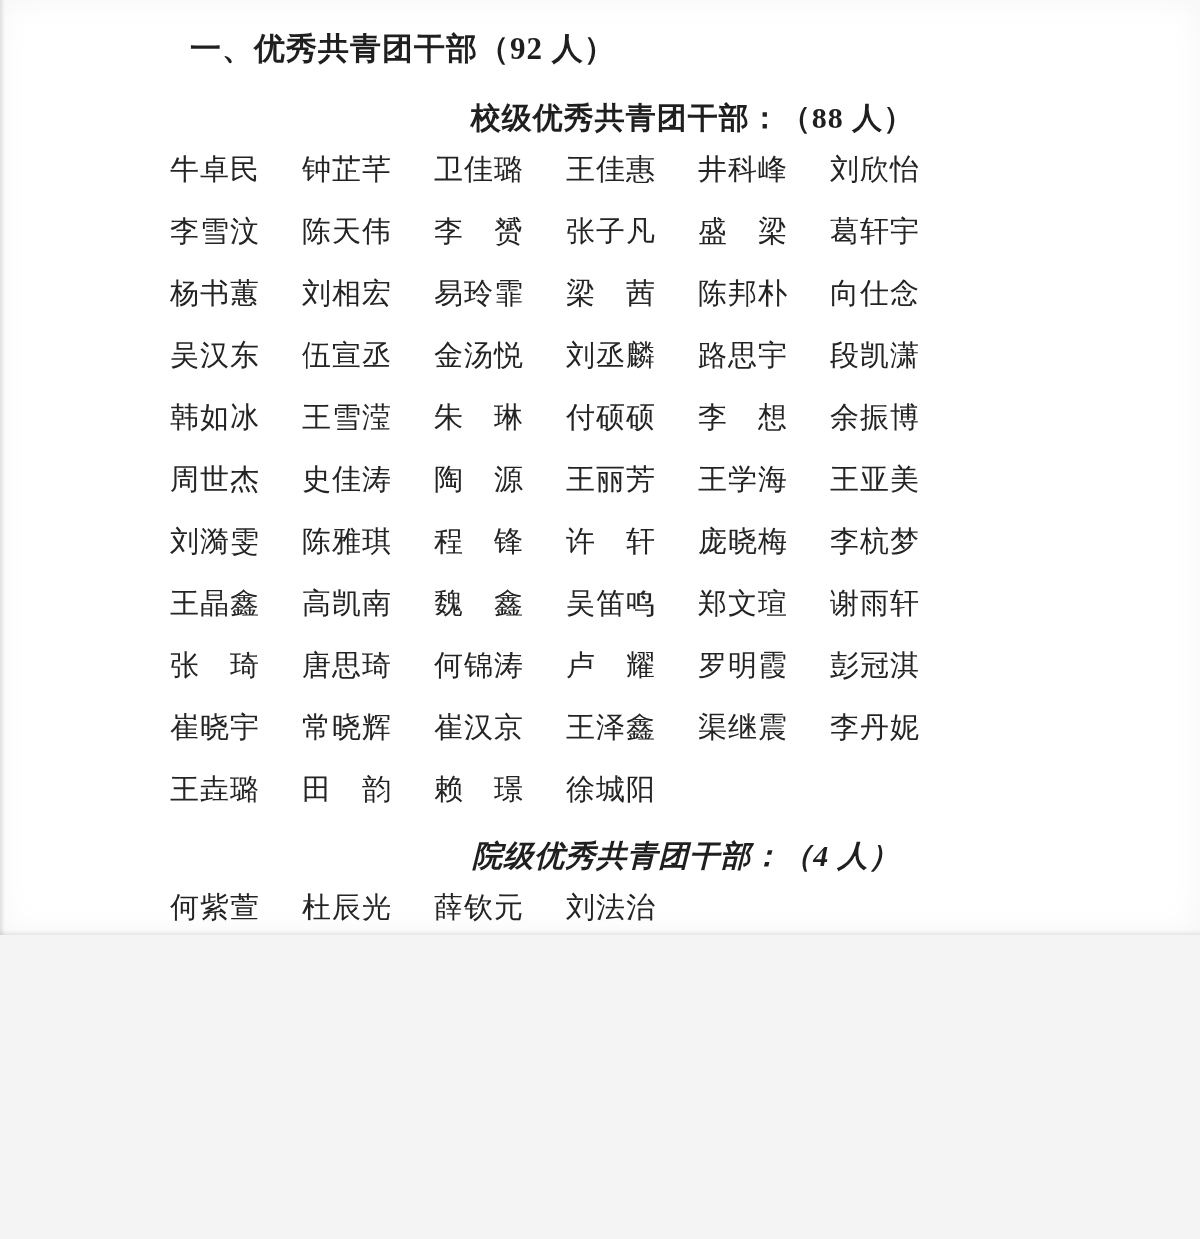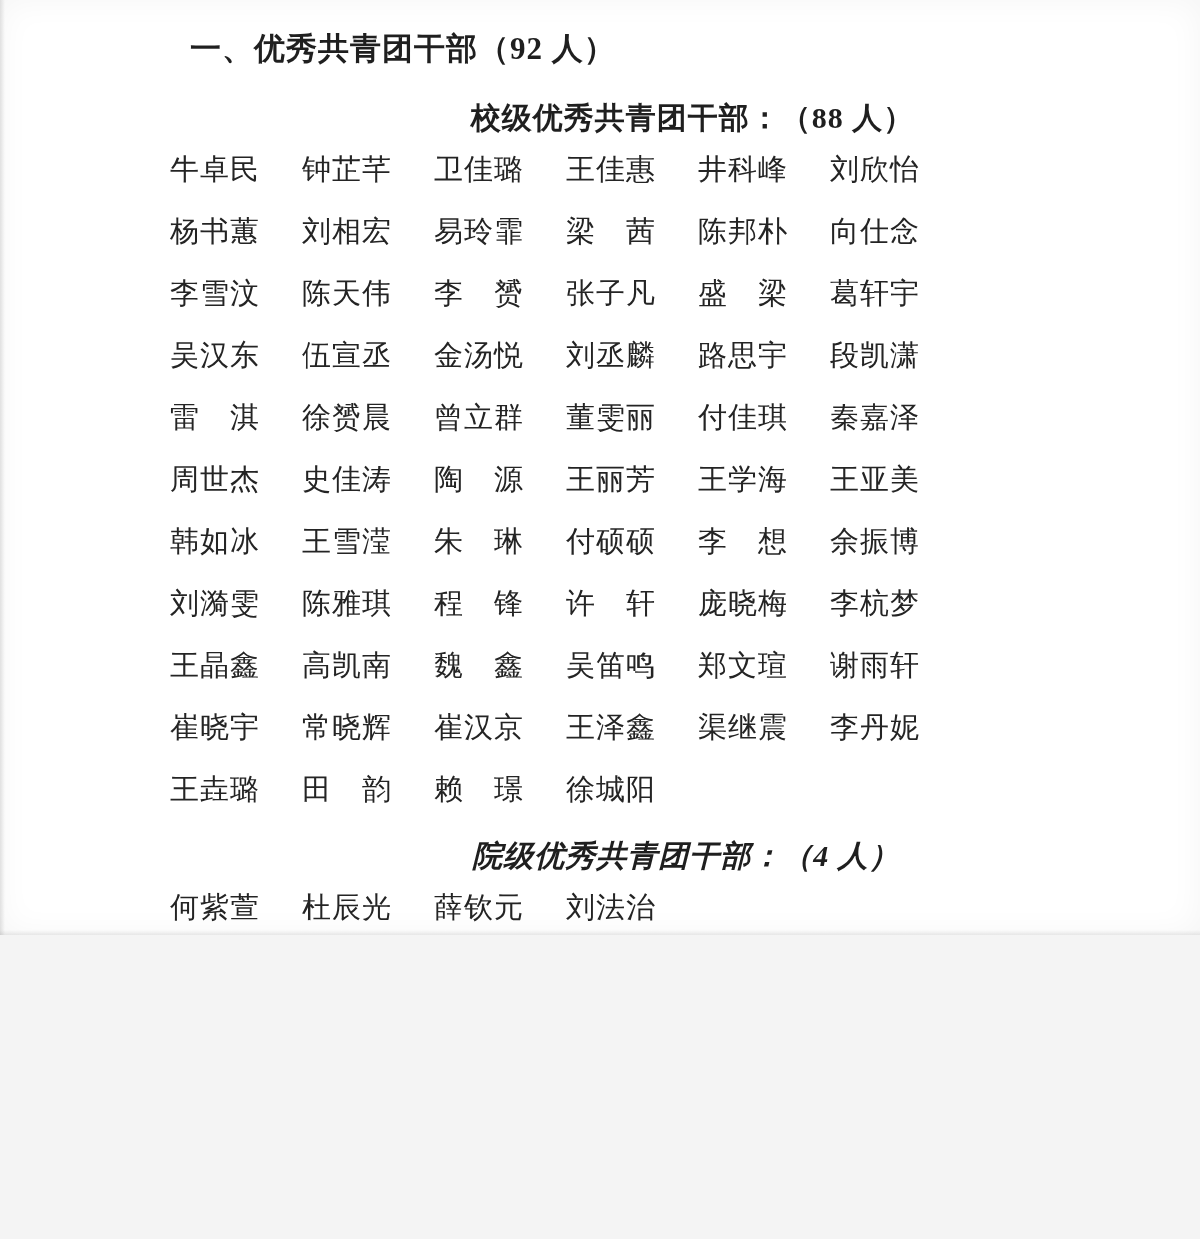--- a/index.html
+++ b/index.html
@@ -84,82 +84,82 @@
       <div class="name-grid">
         <div class="name-row">
           <span class="name-cell">牛卓民</span>
           <span class="name-cell">钟芷芊</span>
           <span class="name-cell">卫佳璐</span>
           <span class="name-cell">王佳惠</span>
           <span class="name-cell">井科峰</span>
           <span class="name-cell">刘欣怡</span>
         </div>
         <div class="name-row">
+          <span class="name-cell">李雪汶</span>
+          <span class="name-cell">陈天伟</span>
+          <span class="name-cell">李　赟</span>
+          <span class="name-cell">张子凡</span>
+          <span class="name-cell">盛　梁</span>
+          <span class="name-cell">葛轩宇</span>
+        </div>
+        <div class="name-row">
           <span class="name-cell">杨书蕙</span>
           <span class="name-cell">刘相宏</span>
           <span class="name-cell">易玲霏</span>
           <span class="name-cell">梁　茜</span>
           <span class="name-cell">陈邦朴</span>
           <span class="name-cell">向仕念</span>
-        </div>
-        <div class="name-row">
-          <span class="name-cell">李雪汶</span>
-          <span class="name-cell">陈天伟</span>
-          <span class="name-cell">李　赟</span>
-          <span class="name-cell">张子凡</span>
-          <span class="name-cell">盛　梁</span>
-          <span class="name-cell">葛轩宇</span>
         </div>
         <div class="name-row">
           <span class="name-cell">吴汉东</span>
           <span class="name-cell">伍宣丞</span>
           <span class="name-cell">金汤悦</span>
           <span class="name-cell">刘丞麟</span>
           <span class="name-cell">路思宇</span>
           <span class="name-cell">段凯潇</span>
         </div>
         <div class="name-row">
-          <span class="name-cell">雷　淇</span>
-          <span class="name-cell">徐赟晨</span>
-          <span class="name-cell">曾立群</span>
-          <span class="name-cell">董雯丽</span>
-          <span class="name-cell">付佳琪</span>
-          <span class="name-cell">秦嘉泽</span>
+          <span class="name-cell">韩如冰</span>
+          <span class="name-cell">王雪滢</span>
+          <span class="name-cell">朱　琳</span>
+          <span class="name-cell">付硕硕</span>
+          <span class="name-cell">李　想</span>
+          <span class="name-cell">余振博</span>
         </div>
         <div class="name-row">
           <span class="name-cell">周世杰</span>
           <span class="name-cell">史佳涛</span>
           <span class="name-cell">陶　源</span>
           <span class="name-cell">王丽芳</span>
           <span class="name-cell">王学海</span>
           <span class="name-cell">王亚美</span>
-        </div>
-        <div class="name-row">
-          <span class="name-cell">韩如冰</span>
-          <span class="name-cell">王雪滢</span>
-          <span class="name-cell">朱　琳</span>
-          <span class="name-cell">付硕硕</span>
-          <span class="name-cell">李　想</span>
-          <span class="name-cell">余振博</span>
         </div>
         <div class="name-row">
           <span class="name-cell">刘漪雯</span>
           <span class="name-cell">陈雅琪</span>
           <span class="name-cell">程　锋</span>
           <span class="name-cell">许　轩</span>
           <span class="name-cell">庞晓梅</span>
           <span class="name-cell">李杭梦</span>
         </div>
         <div class="name-row">
           <span class="name-cell">王晶鑫</span>
           <span class="name-cell">高凯南</span>
           <span class="name-cell">魏　鑫</span>
           <span class="name-cell">吴笛鸣</span>
           <span class="name-cell">郑文瑄</span>
           <span class="name-cell">谢雨轩</span>
+        </div>
+        <div class="name-row">
+          <span class="name-cell">张　琦</span>
+          <span class="name-cell">唐思琦</span>
+          <span class="name-cell">何锦涛</span>
+          <span class="name-cell">卢　耀</span>
+          <span class="name-cell">罗明霞</span>
+          <span class="name-cell">彭冠淇</span>
         </div>
         <div class="name-row">
           <span class="name-cell">崔晓宇</span>
           <span class="name-cell">常晓辉</span>
           <span class="name-cell">崔汉京</span>
           <span class="name-cell">王泽鑫</span>
           <span class="name-cell">渠继震</span>
           <span class="name-cell">李丹妮</span>
         </div>
         <div class="name-row">

